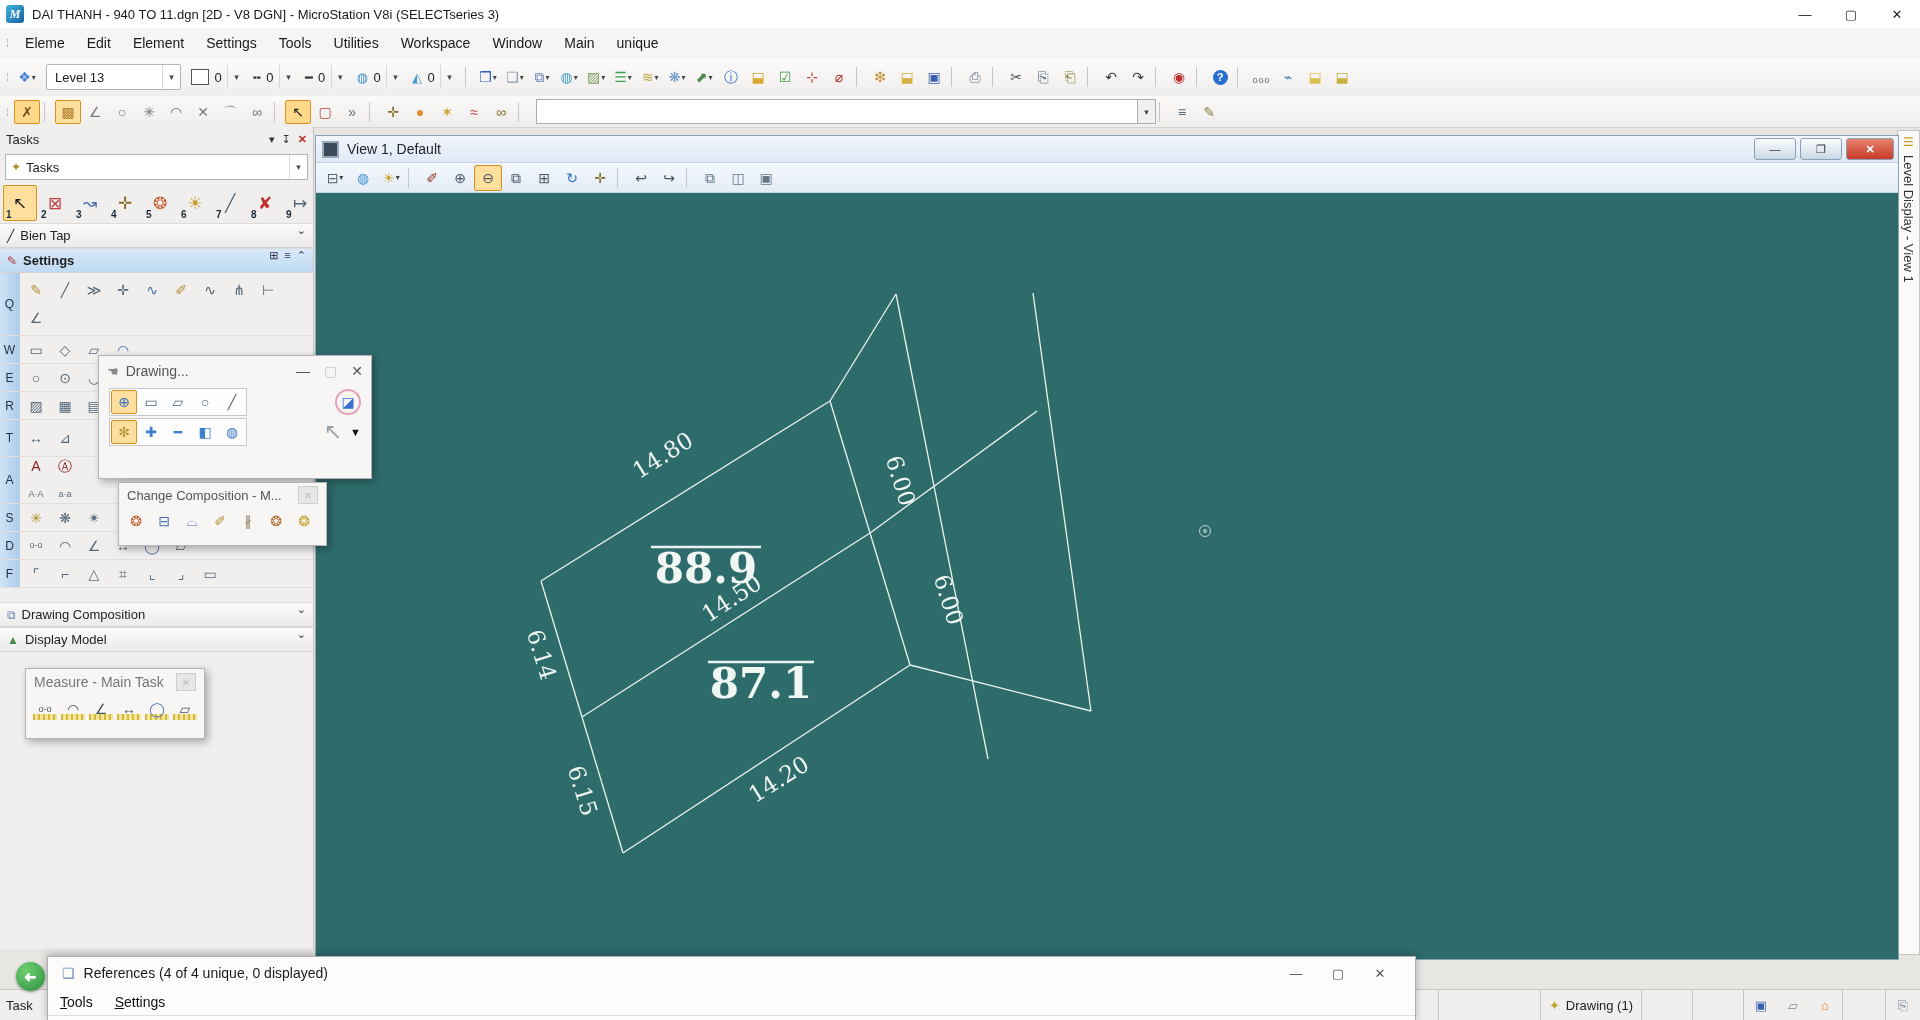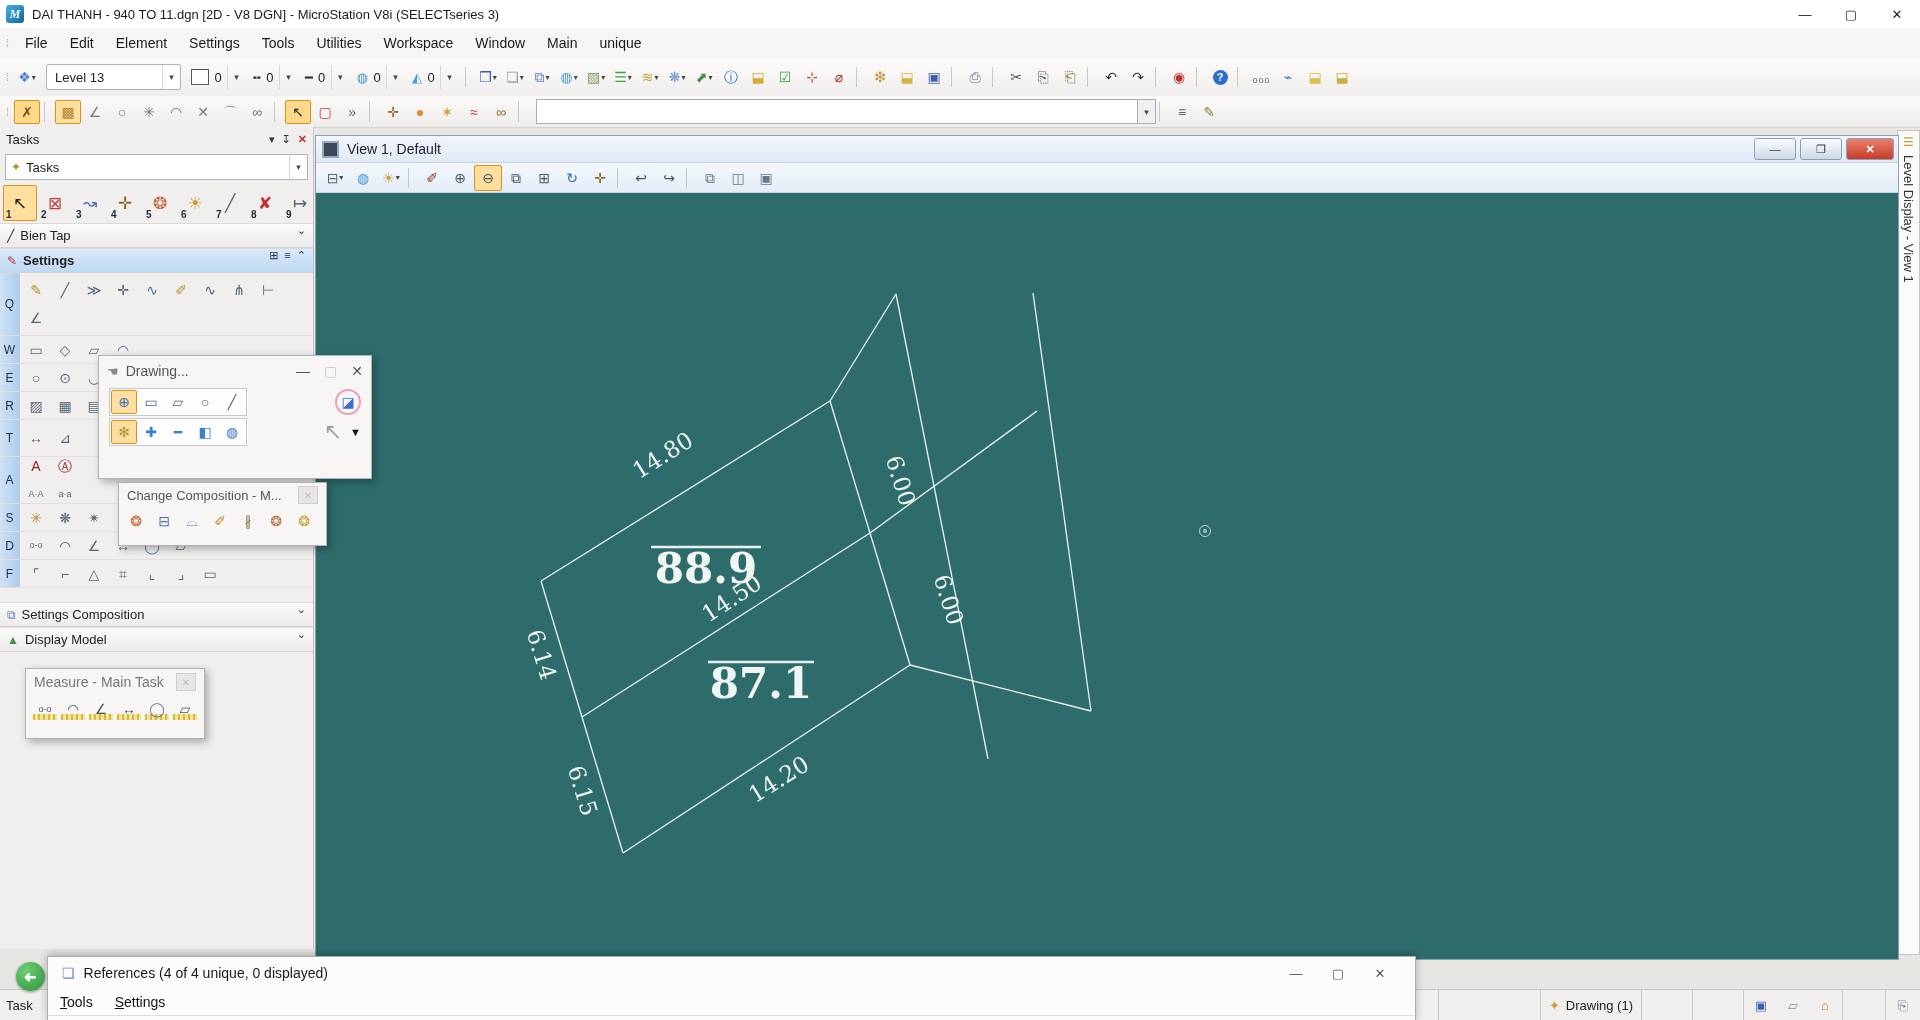--- a/index.html
+++ b/index.html
@@ -159,21 +159,21 @@
     <span class="wtitle">DAI THANH - 940 TO 11.dgn [2D - V8 DGN] - MicroStation V8i (SELECTseries 3)</span>
     <span class="wctrls">
       <span class="wbtn">—</span>
       <span class="wbtn">▢</span>
       <span class="wbtn">✕</span>
     </span>
   </div>
 
   <div id="menubar">
     <span class="grip">⁞</span>
-    <span class="menu-item">File</span>
+    <span class="menu-item">Eleme</span>
     <span class="menu-item">Edit</span>
     <span class="menu-item">Element</span>
     <span class="menu-item">Settings</span>
     <span class="menu-item">Tools</span>
     <span class="menu-item">Utilities</span>
     <span class="menu-item">Workspace</span>
     <span class="menu-item">Window</span>
     <span class="menu-item">Main</span>
     <span class="menu-item">unique</span>
   </div>
@@ -653,21 +653,21 @@
               <span class="glyph" style="color: rgb(85, 102, 119);">⌟</span>
             </span>
             <span class="ticon">
               <span class="glyph" style="color: rgb(85, 102, 119);">▭</span>
             </span>
           </span>
         </span>
     </div>
     <div class="p-section" style="margin-top:14px;">
       <span class="sicon" style="color:#6a87b8;">⧉</span>
-      <span class="slabel">Settings Composition</span>
+      <span class="slabel">Drawing Composition</span>
       <span class="sright">
           <span>⌄</span>
         </span>
     </div>
     <div class="p-section">
       <span class="sicon" style="color:#4a8a4a;">▲</span>
       <span class="slabel">Display Model</span>
       <span class="sright">
           <span>⌄</span>
         </span>

